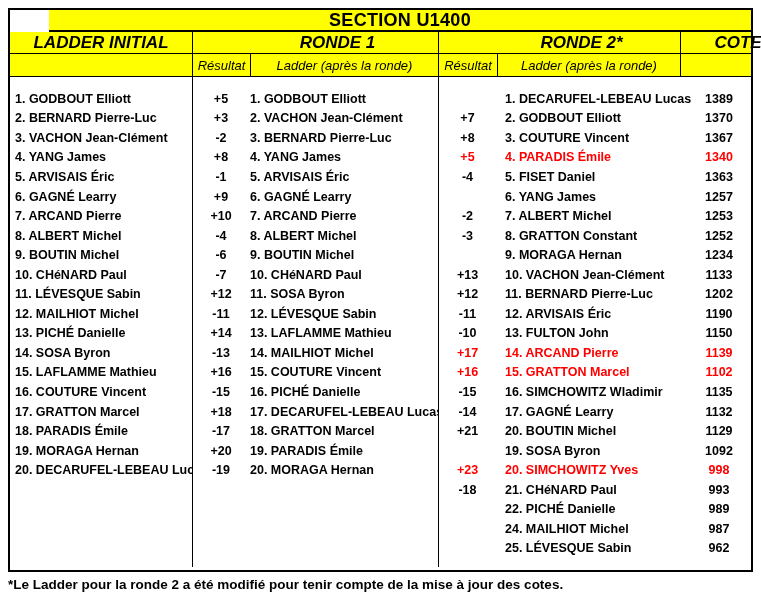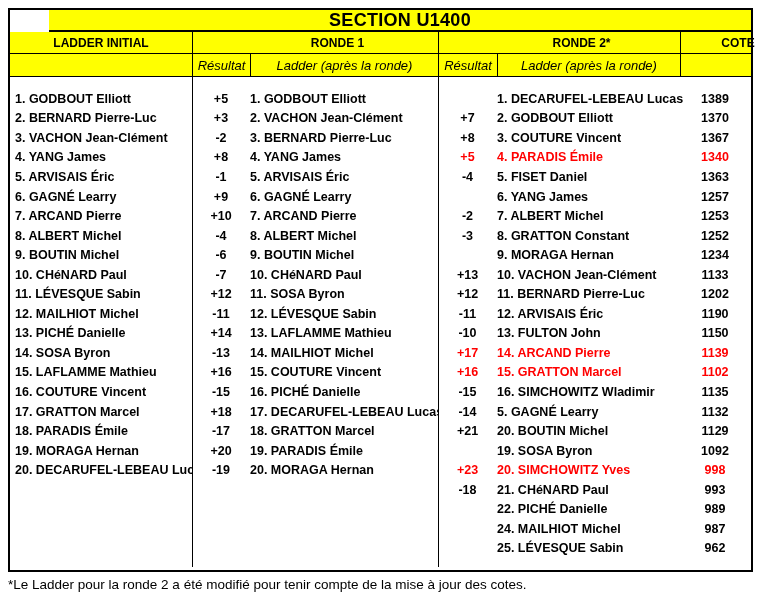--- a/index.html
+++ b/index.html
@@ -15,21 +15,21 @@
     height:22px;background:#FFFF00;border-bottom:2px solid #000;
     display:flex;align-items:center;justify-content:center;
     font-weight:700;font-size:18px;letter-spacing:.3px;box-sizing:border-box;margin-left:39px;
   }
   .hdr1{
     display:grid;grid-template-columns:182px 246px 242px 71px;
     height:22px;background:#FFFF00;border-bottom:1px solid #000;box-sizing:border-box;
   }
   .hdr1 .cell{
     display:flex;align-items:center;justify-content:center;
-    font-weight:700;font-size:12px;box-sizing:border-box;
+    font-weight:700;font-size:17px;box-sizing:border-box;font-style:italic;
   }
   .hdr1 .cell + .cell{border-left:1.5px solid #000;padding-left:44px;}
   .hdr2{
     display:grid;grid-template-columns:182px 58px 188px 59px 183px 71px;
     height:23px;background:#FFFF00;border-bottom:1.5px solid #000;box-sizing:border-box;
   }
   .hdr2 .cell{
     display:flex;align-items:center;justify-content:center;
     font-size:13px;box-sizing:border-box;
   }
@@ -41,25 +41,25 @@
   .sec{box-sizing:border-box;overflow:hidden;padding-top:12px;}
   .sec.b,.sec.c{border-left:1.5px solid #000;}
   .row{
     height:19.55px;display:flex;align-items:center;
     font-weight:700;font-size:12.5px;white-space:nowrap;
   }
   .sec.a .row{padding-left:4px;}
   .res{width:56px;text-align:center;flex:none;}
   .res.r2{width:57px;}
   .name{flex:1;padding-left:1px;overflow:visible;}
-  .name.r2n{flex:none;width:182px;}
+  .name.r2n{flex:none;width:182px;margin-left:8px;}
   .cote{flex:1;text-align:center;}
   .row.hl{color:#FF0000;}
   .footnote{
-    position:absolute;left:8px;top:577px;font-size:13.5px;font-weight:400;
+    position:absolute;left:8px;top:577px;font-size:13.5px;font-weight:700;
   }
 </style>
 </head>
 <body>
 
 <div class="table">
   <div class="title-row">SECTION U1400</div>
 
   <div class="hdr1">
     <div class="cell">LADDER INITIAL</div>
@@ -352,21 +352,21 @@
   </div>
 
   <div class="row">
     <span class="res r2">-15</span>
     <span class="name r2n">16. SIMCHOWITZ Wladimir</span>
     <span class="cote">1135</span>
   </div>
 
   <div class="row">
     <span class="res r2">-14</span>
-    <span class="name r2n">5. GAGNÉ Learry</span>
+    <span class="name r2n">17. GAGNÉ Learry</span>
     <span class="cote">1132</span>
   </div>
 
   <div class="row">
     <span class="res r2">+21</span>
     <span class="name r2n">20. BOUTIN Michel</span>
     <span class="cote">1129</span>
   </div>
 
   <div class="row">

